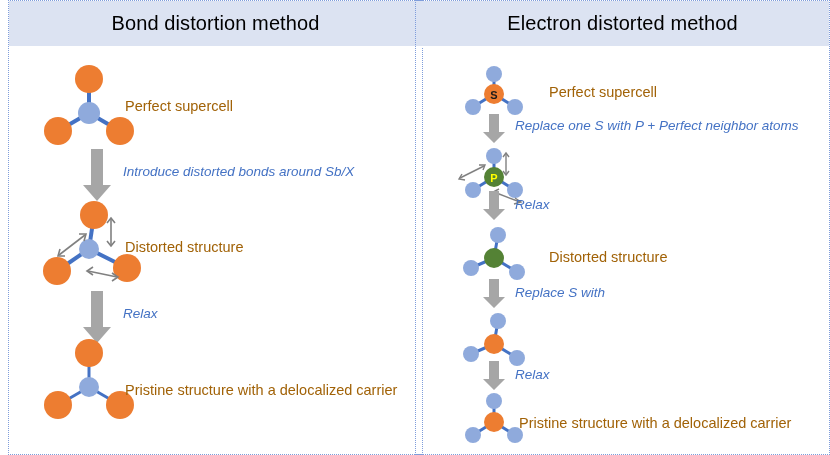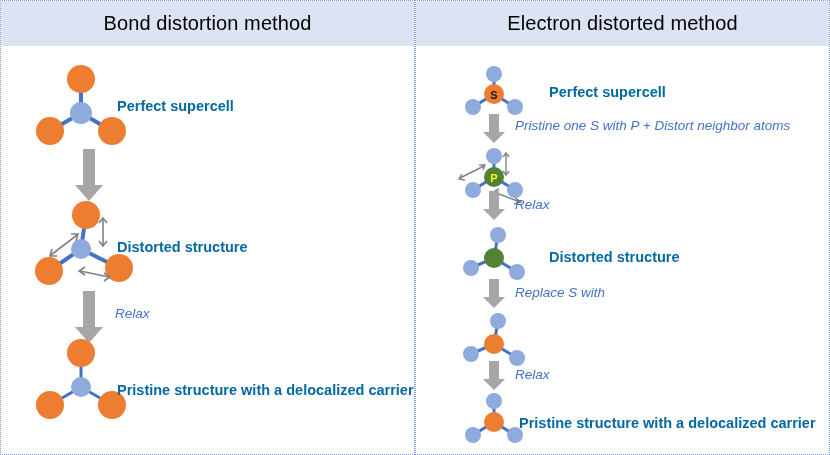--- a/index.html
+++ b/index.html
@@ -21,21 +21,21 @@
     background: #ffffff;
   }
   .panel {
     position: absolute;
     top: 0;
     width: 415px;
     height: 455px;
     box-sizing: border-box;
     border: 1px dotted #7f9ddb;
   }
-  .panel-left  { left: 0; padding-left: 31px; }
+  .panel-left  { left: 8px; padding-left: 31px; }
   .panel-right { left: 415px; }
 
   .panel-header {
     position: absolute;
     left: 0;
     top: 0;
     width: 100%;
     height: 46px;
     box-sizing: border-box;
     background: #dce3f2;
@@ -51,23 +51,22 @@
     white-space: nowrap;
   }
 
   
   .molecule { position: absolute; }
 
   
   .label-plain {
     position: absolute;
     font-size: 14.5px;
-    color: #0369a1;
+    color: #a16207;
     white-space: nowrap;
-    font-weight: bold;
   }
   .label-step {
     position: absolute;
     font-size: 13.5px;
     color: #4472C4;
     font-style: italic;
     white-space: nowrap;
   }
 
   
@@ -90,20 +89,21 @@
       <circle cx="58" cy="20" r="14" fill="#ED7D31"></circle>
       <circle cx="27" cy="72" r="14" fill="#ED7D31"></circle>
       <circle cx="89" cy="72" r="14" fill="#ED7D31"></circle>
       <circle cx="58" cy="54" r="11" fill="#8FAADC"></circle>
     </svg>
     <span class="label-plain" style="left:116px; top:97px;">Perfect supercell</span>
 
     <svg class="flow-arrow" style="left:72px; top:148px;" width="32" height="54" viewBox="0 0 32 54">
       <polygon points="10,0 22,0 22,36 30,36 16,52 2,36 10,36" fill="#A6A6A6"></polygon>
     </svg>
+    <span class="label-step" style="left:114px; top:163px;">Introduce distorted bonds around Sb/X</span>
 
     <svg class="molecule" style="left:22px; top:196px;" width="130" height="96" viewBox="0 0 130 96">
       <line x1="58" y1="52" x2="63" y2="18" stroke="#4472C4" stroke-width="4"></line>
       <line x1="58" y1="52" x2="26" y2="74" stroke="#4472C4" stroke-width="4"></line>
       <line x1="58" y1="52" x2="96" y2="71" stroke="#4472C4" stroke-width="4"></line>
       <circle cx="63" cy="18" r="14" fill="#ED7D31"></circle>
       <circle cx="26" cy="74" r="14" fill="#ED7D31"></circle>
       <circle cx="96" cy="71" r="14" fill="#ED7D31"></circle>
       <circle cx="58" cy="52" r="10" fill="#8FAADC"></circle>
       <g stroke="#808080" stroke-width="1.6" fill="none">
@@ -156,21 +156,21 @@
       <circle cx="22" cy="46" r="8" fill="#8FAADC"></circle>
       <circle cx="64" cy="46" r="8" fill="#8FAADC"></circle>
       <circle cx="43" cy="33" r="10" fill="#ED7D31"></circle>
       <text x="43" y="37.5" text-anchor="middle" font-family="Liberation Sans, sans-serif" font-size="11" font-weight="bold" fill="#1a1a1a">S</text>
     </svg>
     <span class="label-plain" style="left:133px; top:83px;">Perfect supercell</span>
 
     <svg class="flow-arrow" style="left:66px; top:113px;" width="24" height="30" viewBox="0 0 24 30">
       <polygon points="7,0 17,0 17,18 23,18 12,29 1,18 7,18" fill="#A6A6A6"></polygon>
     </svg>
-    <span class="label-step" style="left:99px; top:117px;">Pristine one S with P + Distort neighbor atoms</span>
+    <span class="label-step" style="left:99px; top:117px;">Replace one S with P + Perfect neighbor atoms</span>
 
     <svg class="molecule" style="left:28px; top:143px;" width="110" height="62" viewBox="0 0 110 62">
       <line x1="50" y1="33" x2="50" y2="12" stroke="#4472C4" stroke-width="3"></line>
       <line x1="50" y1="33" x2="29" y2="46" stroke="#4472C4" stroke-width="3"></line>
       <line x1="50" y1="33" x2="71" y2="46" stroke="#4472C4" stroke-width="3"></line>
       <circle cx="50" cy="12" r="8" fill="#8FAADC"></circle>
       <circle cx="29" cy="46" r="8" fill="#8FAADC"></circle>
       <circle cx="71" cy="46" r="8" fill="#8FAADC"></circle>
       <circle cx="50" cy="33" r="10" fill="#548235"></circle>
       <text x="50" y="37.5" text-anchor="middle" font-family="Liberation Sans, sans-serif" font-size="11" font-weight="bold" fill="#FFFF00">P</text>

